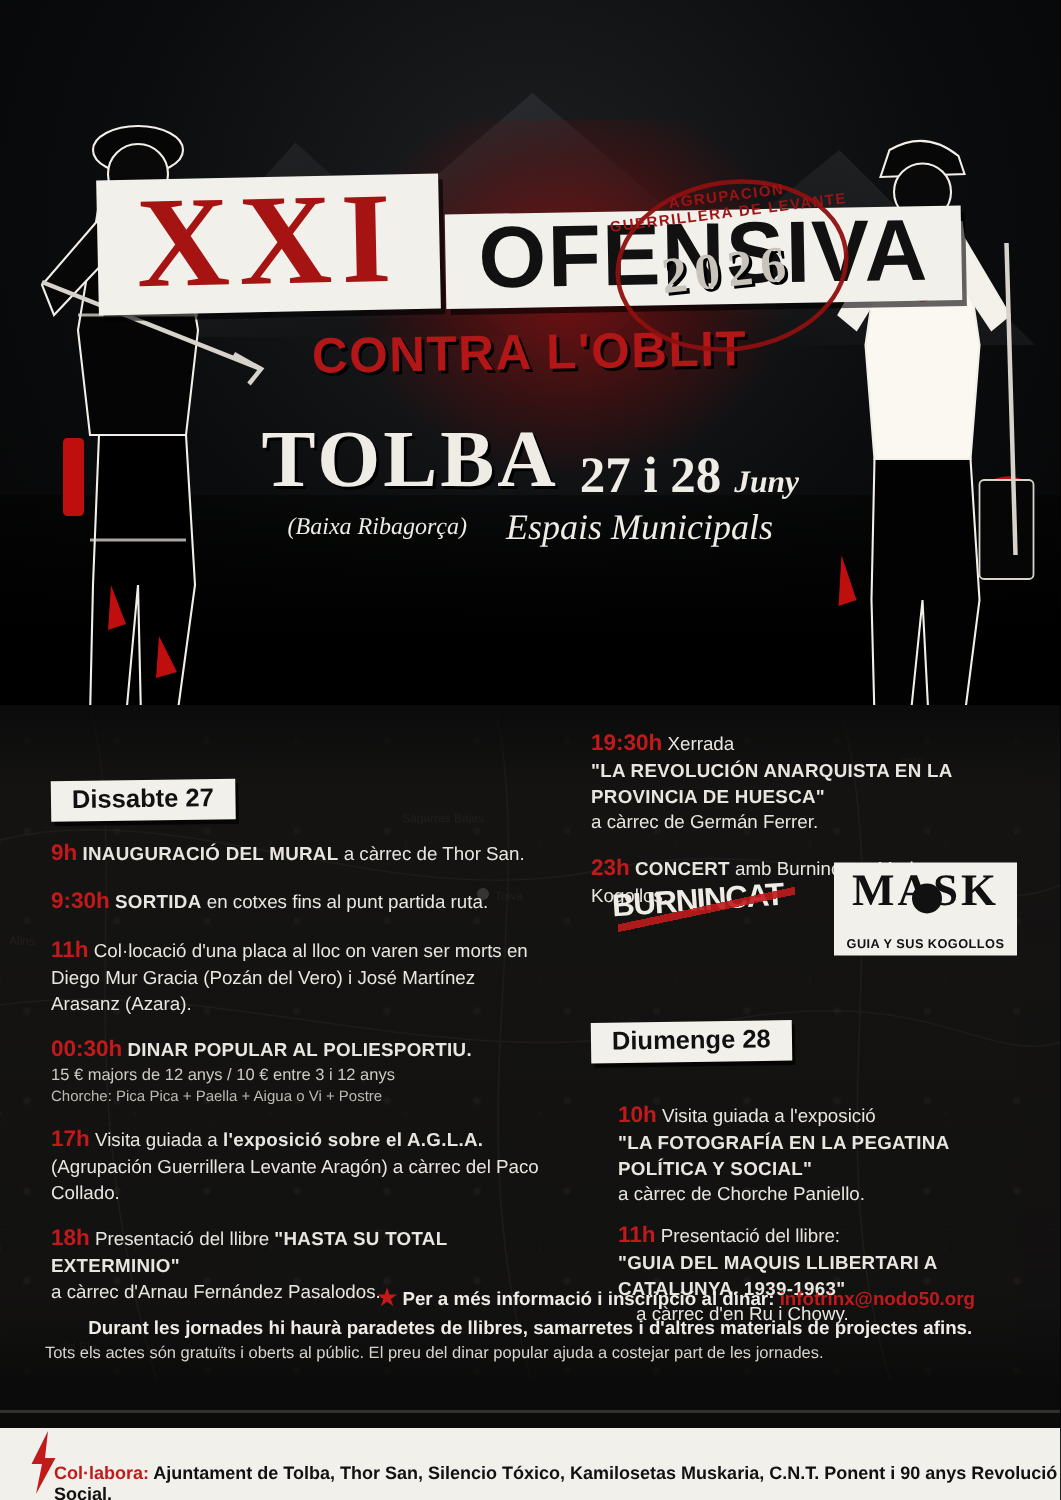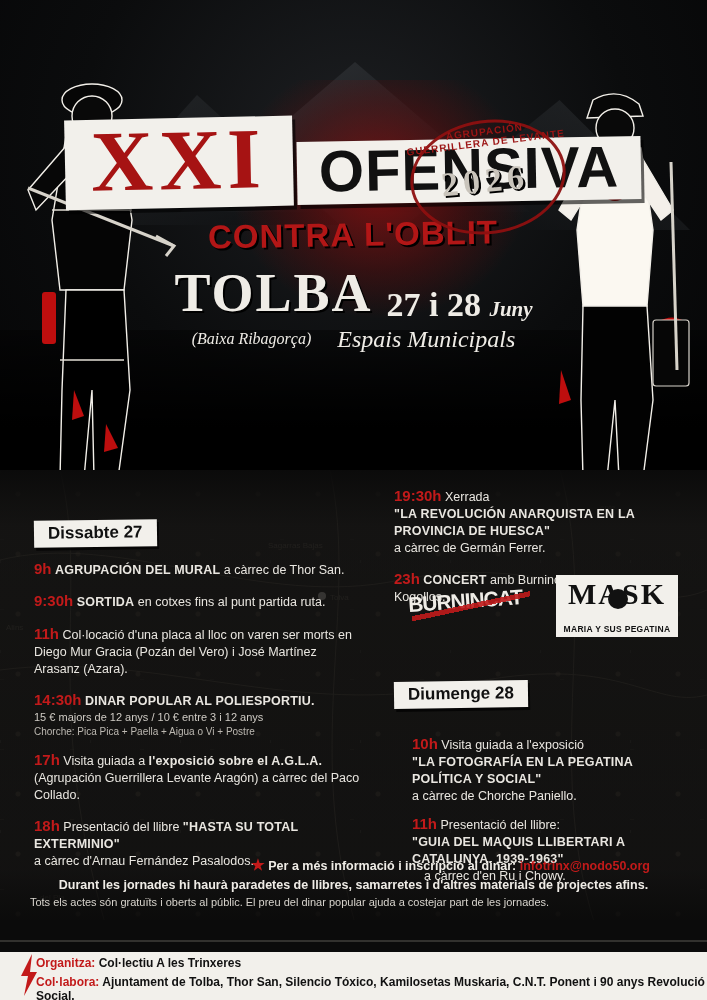--- a/index.html
+++ b/index.html
@@ -44,21 +44,21 @@
   .stamp .year{position:absolute;left:0;top:42px;width:160px;text-align:center;color:#c9c4bb;
        font-family:"Liberation Serif",serif;font-size:34px;font-weight:bold;letter-spacing:5px;
        transform:rotate(-6deg);text-shadow:2px 2px 0 #000;}
   .ofensiva{margin-top:6px;display:inline-block;background:#f2f0eb;padding:0 22px 4px;
        transform:rotate(-1deg);box-shadow:3px 4px 0 rgba(0,0,0,.6);}
   .ofensiva span{font-family:"Liberation Sans",sans-serif;font-weight:bold;font-size:58px;
        line-height:1.02;color:#111;letter-spacing:1px;display:block;}
   .contra{margin-top:8px;color:#b21616;font-family:"Liberation Sans",sans-serif;font-weight:bold;
        font-size:33px;letter-spacing:1px;transform:rotate(-1deg);display:inline-block;
        text-shadow:2px 2px 0 #000;}
-  .row3{margin-top:8px;display:flex;justify-content:center;align-items:flex-end;gap:14px;}
+  .row3{margin-top:21px;display:flex;justify-content:center;align-items:flex-end;gap:14px;}
   .tolba{font-family:"Liberation Serif",serif;font-weight:bold;font-size:54px;color:#efece6;
        letter-spacing:2px;text-shadow:2px 2px 0 #000;}
   .dates{color:#efece6;font-family:"Liberation Serif",serif;font-size:34px;font-weight:bold;}
   .dates .juny{font-size:21px;font-style:italic;font-family:"Liberation Serif",serif;}
   .row4{margin-top:2px;display:flex;justify-content:center;align-items:center;gap:26px;}
   .baixa{color:#efece6;font-family:"Liberation Serif",serif;font-style:italic;font-size:16px;}
   .espais{color:#efece6;font-family:"Liberation Serif",serif;font-style:italic;font-size:24px;}
 
   
   .mapbg{position:absolute;left:0;top:470px;width:707px;height:470px;
@@ -234,35 +234,35 @@
     <div class="mapfade"></div>
   </div>
 
   <div class="content">
 
     <div class="col colL" style="top:50px">
       <div class="daytag">Dissabte 27</div>
 
       <div class="item">
         <span class="hour">9h</span>
-        <span class="caps">AGRUPACIÓN DEL MURAL</span><span> a càrrec de Thor San.</span>
+        <span class="caps">INAUGURACIÓ DEL MURAL</span><span> a càrrec de Thor San.</span>
       </div>
 
       <div class="item">
         <span class="hour">9:30h</span>
         <span class="caps">SORTIDA</span><span> en cotxes fins al punt partida ruta.</span>
       </div>
 
       <div class="item">
         <span class="hour">11h</span>
         <span>Col·locació d'una placa al lloc on varen ser morts en Diego Mur Gracia (Pozán del Vero) i José Martínez Arasanz (Azara).</span>
       </div>
 
       <div class="item">
-        <span class="hour">14:30h</span>
+        <span class="hour">00:30h</span>
         <span class="caps">DINAR POPULAR AL POLIESPORTIU.</span>
         <div class="sub">15 € majors de 12 anys / 10 € entre 3 i 12 anys</div>
         <div class="tiny">Chorche: Pica Pica + Paella  + Aigua o Vi + Postre</div>
       </div>
 
       <div class="item">
         <span class="hour">17h</span>
         <span>Visita guiada a </span><span class="caps">l'exposició sobre el A.G.L.A.</span>
         <div>(Agrupación Guerrillera Levante Aragón) a càrrec del Paco Collado.</div>
       </div>
@@ -288,21 +288,21 @@
     </div>
 
     <div class="logos">
       <div class="logo-burni">
         <div class="t">BURNINCAT</div>
         <div class="scratch"></div>
       </div>
       <div class="logo-mask">
         <div class="m">MASK</div>
         <div class="dot"></div>
-        <div class="k">MARIA Y SUS PEGATINA</div>
+        <div class="k">GUIA Y SUS KOGOLLOS</div>
       </div>
     </div>
 
     <div class="col colR" style="top:211px">
       <div class="daytag">Diumenge 28</div>
 
       <div class="item" style="margin-top:26px;padding-left:18px">
         <span class="hour">10h</span>
         <span>Visita guiada a l'exposició</span>
         <div class="caps">"LA FOTOGRAFÍA EN LA PEGATINA POLÍTICA Y SOCIAL"</div>
@@ -327,20 +327,17 @@
     <div class="note1">Durant les jornades hi haurà  paradetes de llibres, samarretes i d'altres materials de projectes afins.</div>
     <div class="note2">Tots els actes són gratuïts i oberts al públic.  El preu del dinar popular ajuda a costejar part de les jornades.</div>
   </div>
 
   <div class="divider"></div>
 
   <div class="whitebar"></div>
   <svg class="flash" viewBox="0 0 22 46">
     <path d="M14 2 L3 24 L10 24 L6 44 L19 20 L12 20 Z" fill="#c21a1a"></path>
   </svg>
-  <div class="org">
-    <b>Organitza:</b><span> Col·lectiu A les Trinxeres</span>
-  </div>
   <div class="col2">
     <b>Col·labora:</b><span> Ajuntament de Tolba, Thor San, Silencio Tóxico, Kamilosetas Muskaria, C.N.T. Ponent i 90 anys Revolució Social.</span>
   </div>
 
 </div>
 
 </body></html>

